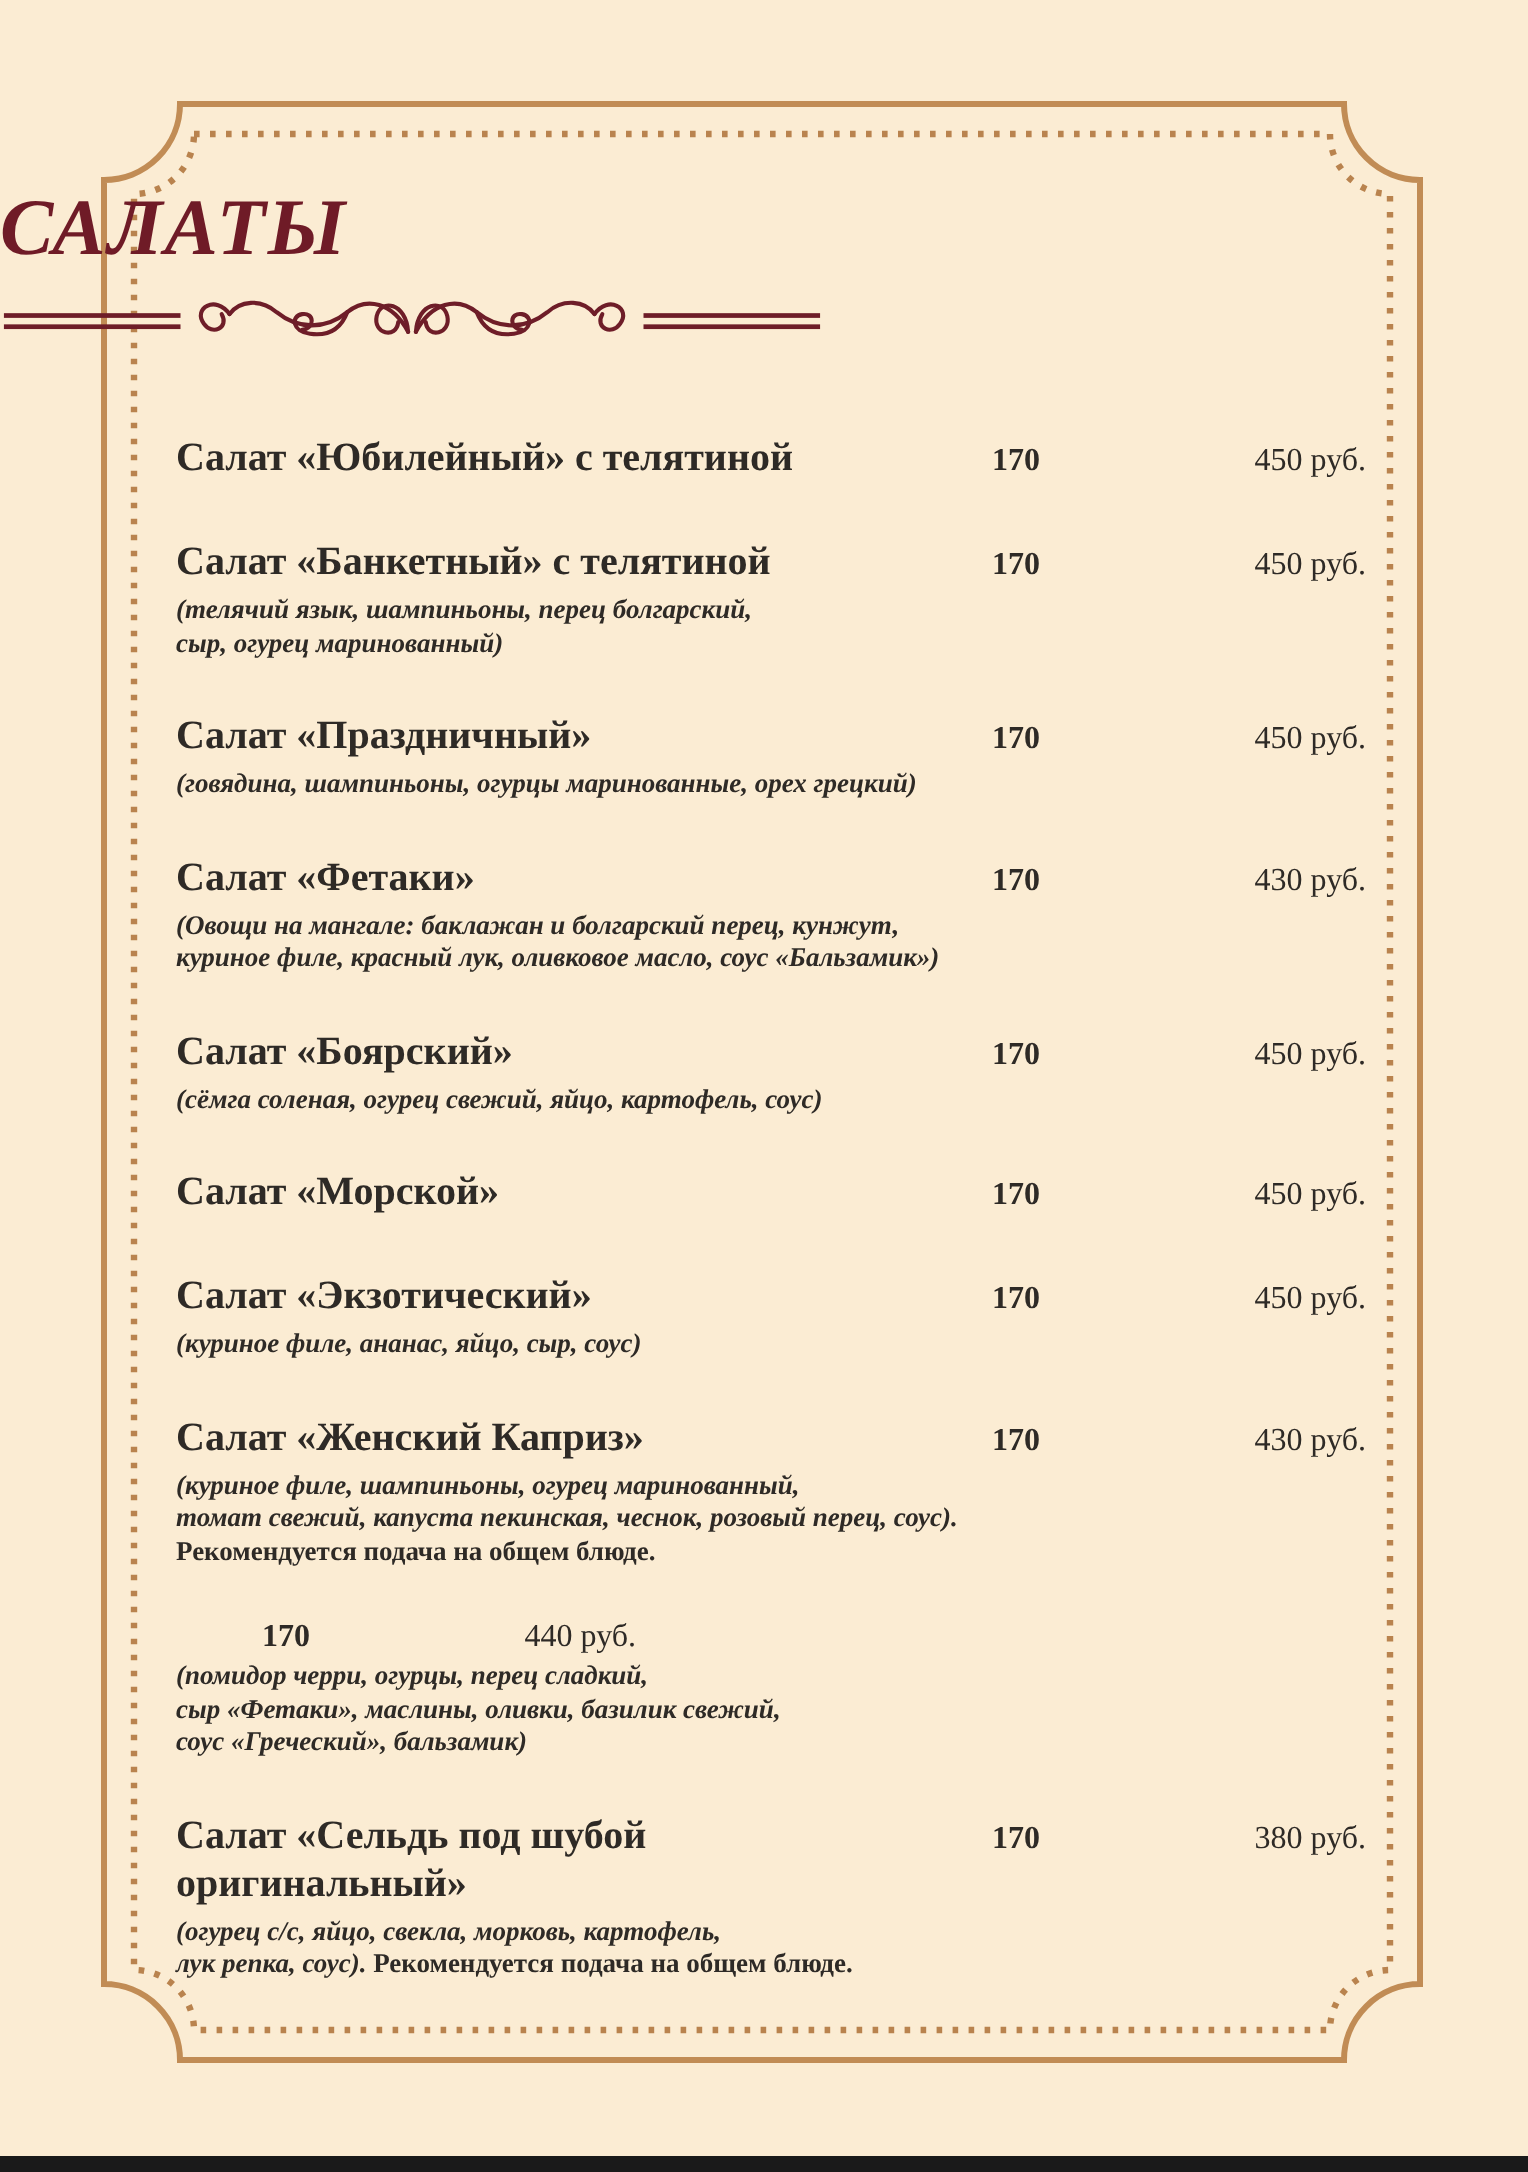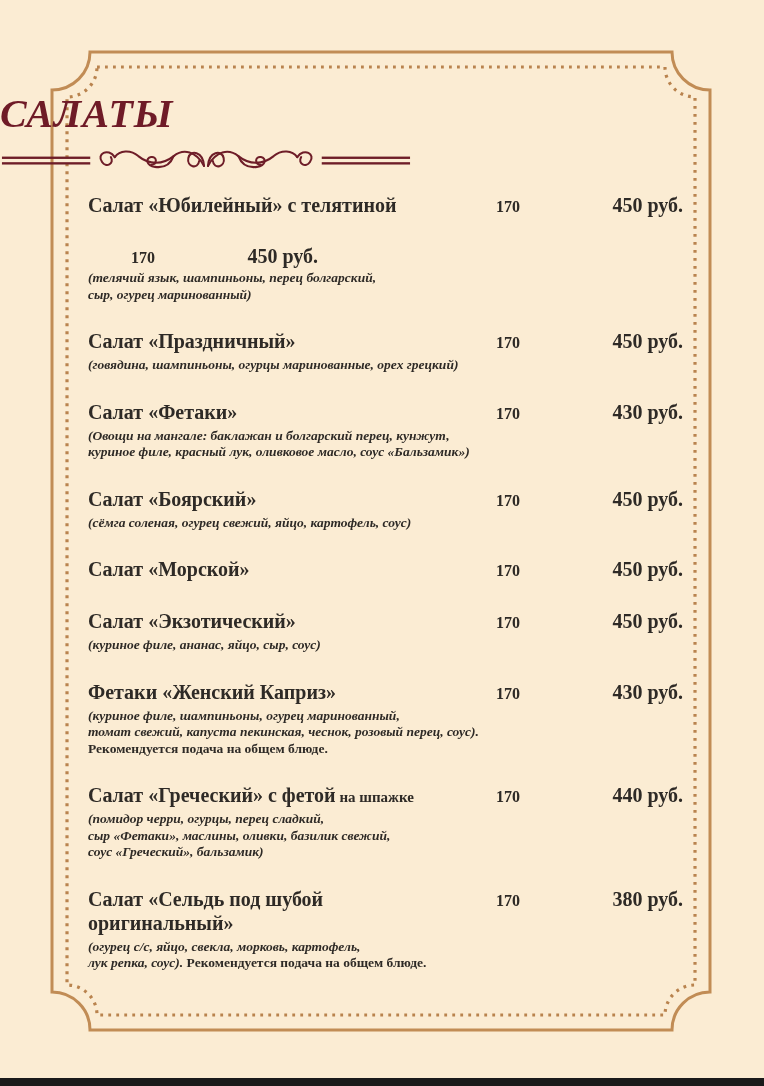--- a/index.html
+++ b/index.html
@@ -49,39 +49,40 @@
   .menu {
     position: absolute;
     top: 193px;
     left: 88px;
     width: 595px;
   }
   .item { margin-bottom: 26px; }
   .item-row {
     display: flex;
     align-items: baseline;
+    margin-top: 24px;
   }
   .item-name {
     flex: 1;
     font-size: 20px;
     line-height: 24px;
     font-weight: bold;
   }
   .name-suffix { font-size: 15px; }
   .item-weight {
     width: 110px;
     text-align: center;
     font-size: 16px;
     font-weight: bold;
   }
   .item-price {
     width: 120px;
     text-align: right;
-    font-size: 20px;
-    font-weight: bold;
+    font-size: 16px;
+    font-weight: normal;
   }
   .item-desc {
     margin-top: 2px;
     font-size: 13.5px;
     line-height: 16.5px;
     font-weight: bold;
     font-style: italic;
     white-space: pre-line;
   }
   .desc-note {
@@ -132,20 +133,21 @@
   <div class="item">
     <div class="item-row">
       <div class="item-name"><span>Салат «Юбилейный» с телятиной</span><span class="name-suffix"></span></div>
       <div class="item-weight">170</div>
       <div class="item-price">450 руб.</div>
     </div>
   </div>
 
   <div class="item">
     <div class="item-row">
+      <div class="item-name"><span>Салат «Банкетный» с телятиной</span><span class="name-suffix"></span></div>
       <div class="item-weight">170</div>
       <div class="item-price">450 руб.</div>
     </div>
     <div class="item-desc"><span>(телячий язык, шампиньоны, перец болгарский,
 сыр, огурец маринованный)</span><span class="desc-note"></span></div>
   </div>
 
   <div class="item">
     <div class="item-row">
       <div class="item-name"><span>Салат «Праздничный»</span><span class="name-suffix"></span></div>
@@ -186,32 +188,31 @@
     <div class="item-row">
       <div class="item-name"><span>Салат «Экзотический»</span><span class="name-suffix"></span></div>
       <div class="item-weight">170</div>
       <div class="item-price">450 руб.</div>
     </div>
     <div class="item-desc"><span>(куриное филе, ананас, яйцо, сыр, соус)</span><span class="desc-note"></span></div>
   </div>
 
   <div class="item">
     <div class="item-row">
-      <div class="item-name"><span>Фетаки «Женский Каприз»</span><span class="name-suffix"></span></div>
+      <div class="item-name"><span>Салат «Женский Каприз»</span><span class="name-suffix"></span></div>
       <div class="item-weight">170</div>
       <div class="item-price">430 руб.</div>
     </div>
     <div class="item-desc"><span>(куриное филе, шампиньоны, огурец маринованный,
 томат свежий, капуста пекинская, чеснок, розовый перец, соус).</span><span class="desc-note">
 Рекомендуется подача на общем блюде.</span></div>
   </div>
 
   <div class="item">
     <div class="item-row">
-      <div class="item-name"><span>Салат «Греческий» с фетой</span><span class="name-suffix"> на шпажке</span></div>
       <div class="item-weight">170</div>
       <div class="item-price">440 руб.</div>
     </div>
     <div class="item-desc"><span>(помидор черри, огурцы, перец сладкий,
 сыр «Фетаки», маслины, оливки, базилик свежий,
 соус «Греческий», бальзамик)</span><span class="desc-note"></span></div>
   </div>
 
   <div class="item">
     <div class="item-row">

